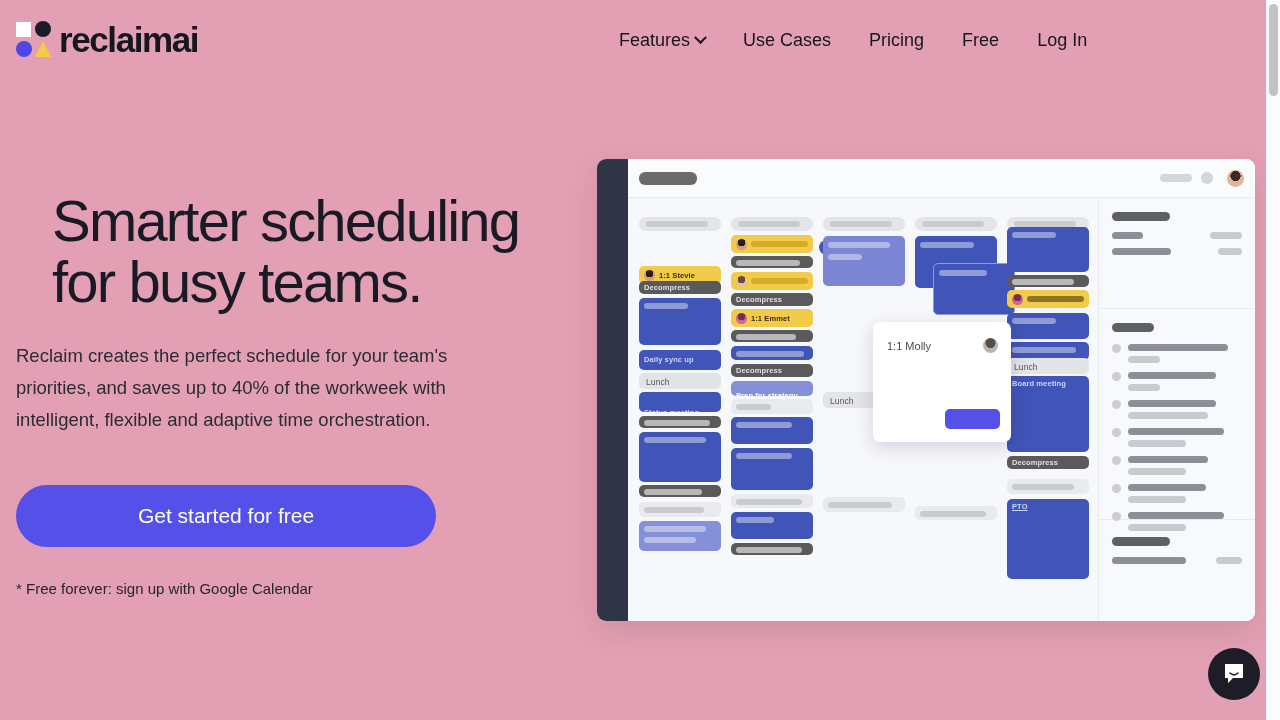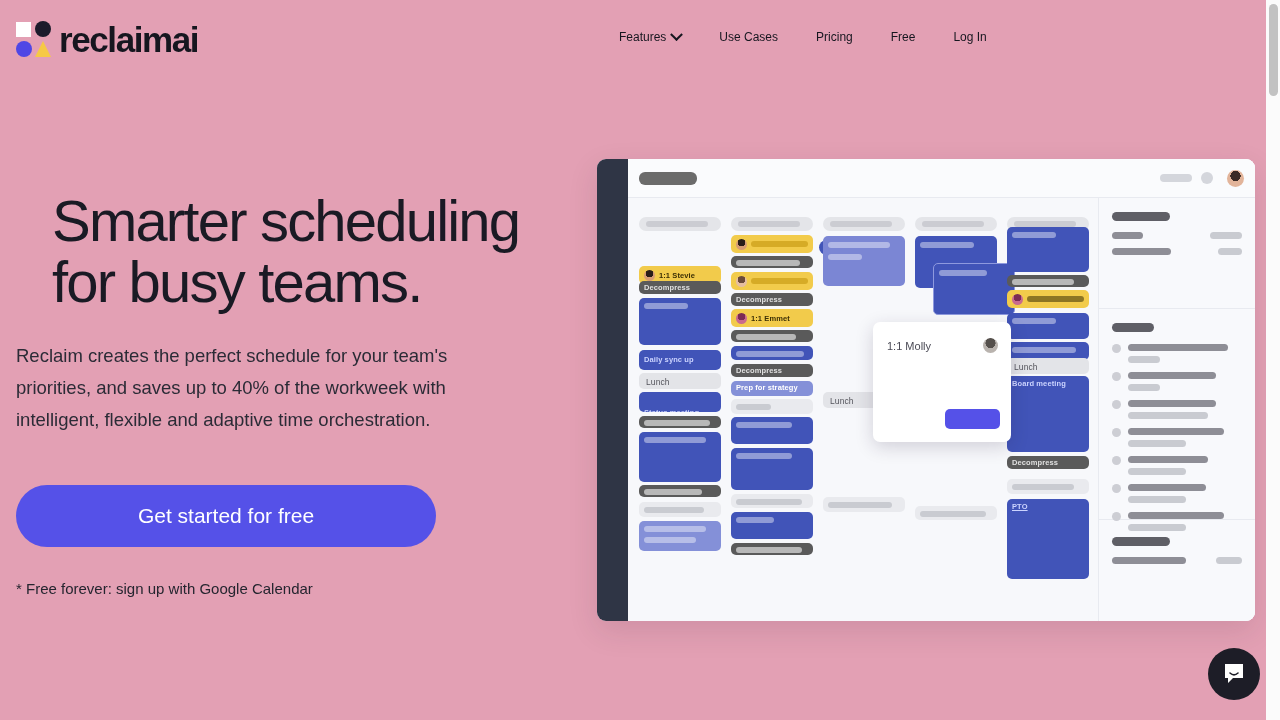--- a/index.html
+++ b/index.html
@@ -37,21 +37,21 @@
   #logo-word {
     font-size: 35px; font-weight: 700; color: #16161f;
     letter-spacing: -1.4px; line-height: 1;
   }
 
   #nav-links {
     position: absolute; left: 600px; top: 26px;
     display: flex; align-items: center; gap: 0px;
   }
   .nav-link {
-    font-size: 12px; color: #16161f; padding: 4px 19px;
+    font-size: 18px; color: #16161f; padding: 4px 19px;
     display: flex; align-items: center; gap: 6px; cursor: pointer;
     white-space: nowrap;
   }
   .chev { display: inline-block; width: 9px; height: 9px;
     border-right: 2px solid #16161f; border-bottom: 2px solid #16161f;
     transform: rotate(45deg) translate(-2px,-2px); }
   #nav-cta {
     position: absolute; left: 1055px; top: 16px;
     width: 194px; height: 47px; border-radius: 24px;
     background: #1d1d27; color: #ffffff;
@@ -299,21 +299,21 @@
         </div>
         <div class="ev ev-dark" style="top:132px;height:12px;">
           <span class="bar-dark" style="width:60px;display:block;margin-top:1px;"></span>
         </div>
         <div class="ev ev-blue" style="top:148px;height:14px;">
           <span class="bar" style="width:68px;display:block;margin-top:2px;"></span>
         </div>
         <div class="ev ev-dark" style="top:166px;height:13px;padding-top:2px;">
           <span>Decompress</span>
         </div>
-        <div class="ev ev-blue-light" style="top:183px;height:15px;padding-top:2px;">
+        <div class="ev ev-blue-light" style="top:183px;height:15px;padding-top:10px;">
           <span style="color:#fff;">Prep for strategy</span>
         </div>
         <div class="ev ev-ghost" style="top:201px;height:15px;">
           <span class="bar-gray" style="width:35px;display:block;margin-top:2px;"></span>
         </div>
         <div class="ev ev-blue" style="top:219px;height:27px;">
           <span class="bar" style="width:56px;display:block;margin-top:2px;"></span>
         </div>
         <div class="ev ev-blue" style="top:250px;height:42px;">
           <span class="bar" style="width:56px;display:block;margin-top:2px;"></span>

